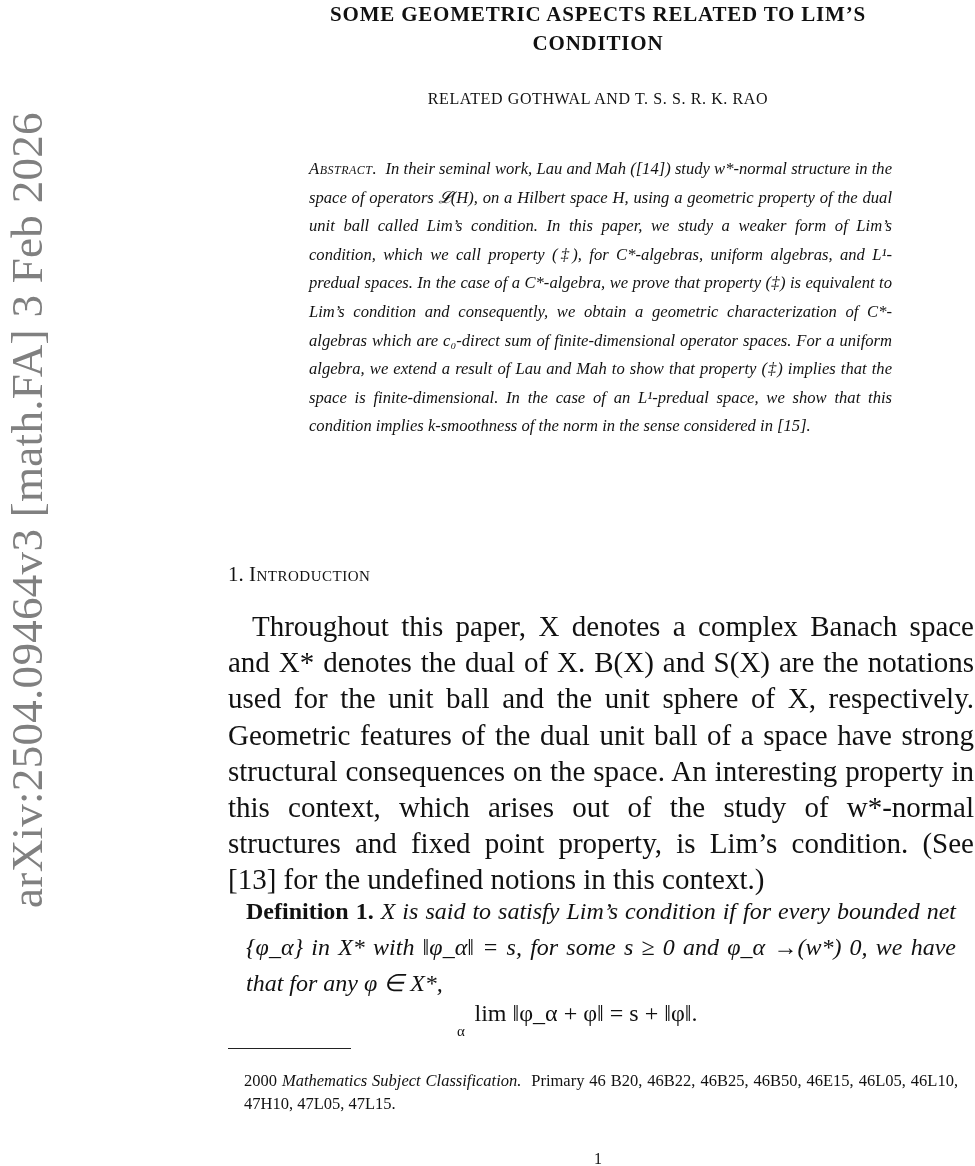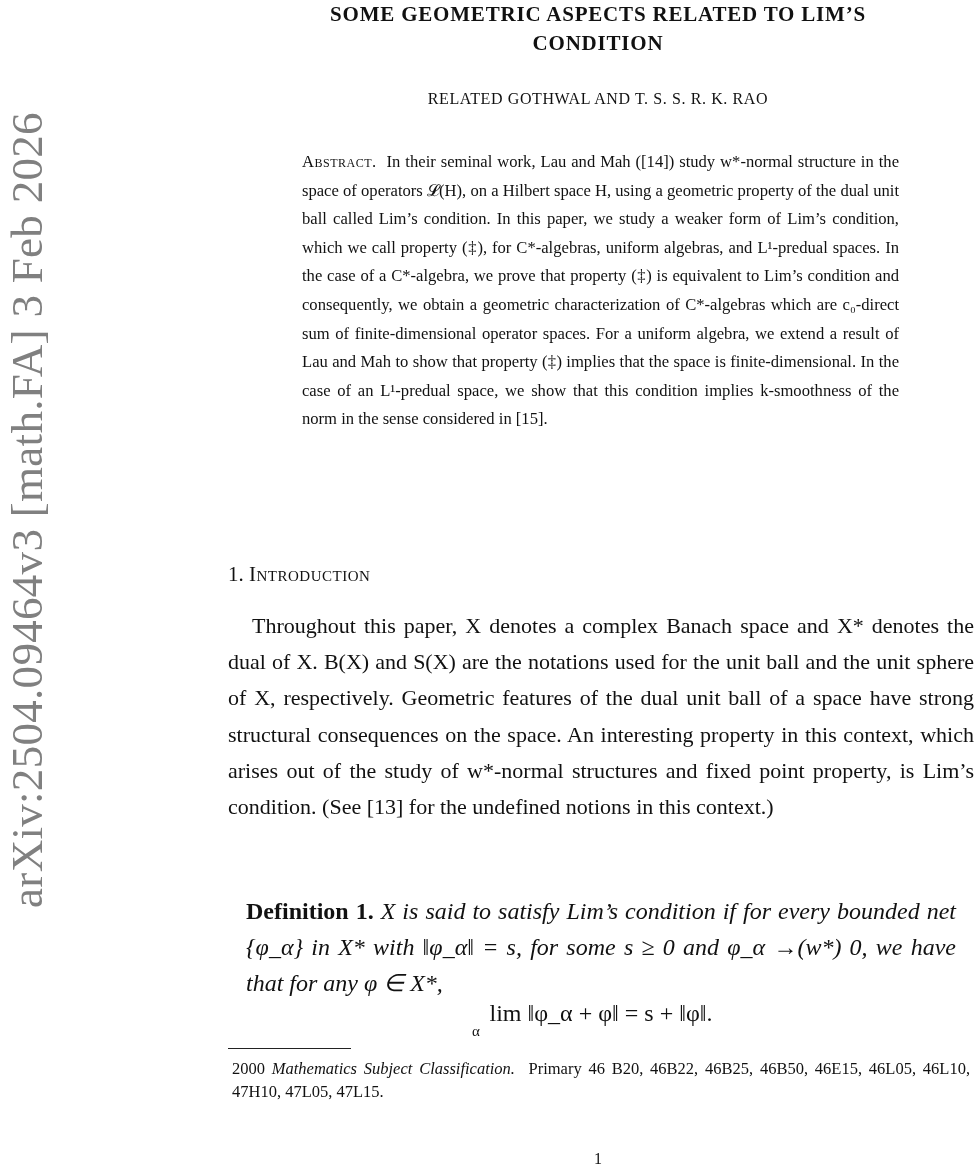--- a/index.html
+++ b/index.html
@@ -24,54 +24,54 @@
   }
   .authors {
     position: absolute; left: 228px; top: 90px; width: 740px; text-align: center;
     font-family: "Liberation Serif", serif; font-size: 16px; letter-spacing: 0.6px;
   }
   .abstract {
     position: absolute; left: 302px; top: 148px; width: 597px;
     font-family: "Liberation Serif", serif; font-size: 16.6px; line-height: 28.6px;
     text-align: justify;
   }
-  .abstract p { margin: 0; }
+  .abstract p { margin: 7px; font-style: italic; }
   .smallcaps { font-variant: small-caps; letter-spacing: 0.5px; }
   .section {
     position: absolute; left: 228px; top: 562px; width: 740px; 
     font-family: "Liberation Serif", serif; font-size: 21px;
   }
   .body {
     position: absolute; left: 228px; top: 608px; width: 746px;
-    font-family: "Liberation Serif", serif; font-size: 22px; line-height: 36.2px;
+    font-family: "Liberation Serif", serif; font-size: 29px; line-height: 36.2px;
     text-align: justify;
   }
   .body p { margin: 0; text-indent: 24px; }
   .definition {
     position: absolute; left: 228px; top: 875px; width: 746px;
     font-family: "Liberation Serif", serif; font-size: 24px; line-height: 36.2px;
     text-align: justify;
   }
   .definition p { margin: 18px; }
   .definition b { font-weight: bold; }
   .definition i { font-style: italic; }
   .display {
-    position: absolute; left: 228px; top: 1000px; width: 746px; text-align: center;
+    position: absolute; left: 213px; top: 1000px; width: 746px; text-align: center;
     font-family: "Liberation Serif", serif; font-size: 24px;
   }
   .display .sub { font-size: 15px; display: block; margin-top: -4px; margin-left: -250px; }
   .footrule {
     position: absolute; left: 228px; top: 1048px; width: 123px; height: 1px; background: #222;
   }
   .footnotes {
     position: absolute; left: 228px; top: 1054px; width: 746px;
     font-family: "Liberation Serif", serif; font-size: 16.5px; line-height: 22.5px;
     text-align: justify;
   }
-  .footnotes p { margin: 4px; font-family: Liberation Serif, serif; }
+  .footnotes p { margin: 16px; font-family: Liberation Serif, serif; }
   .pagenum {
     position: absolute; left: 228px; top: 1150px; width: 740px; text-align: center;
     font-family: "Liberation Serif", serif; font-size: 16px;
   }
   i { font-style: italic; }
 </style>
 </head>
 <body>
 
 <div class="watermark">

